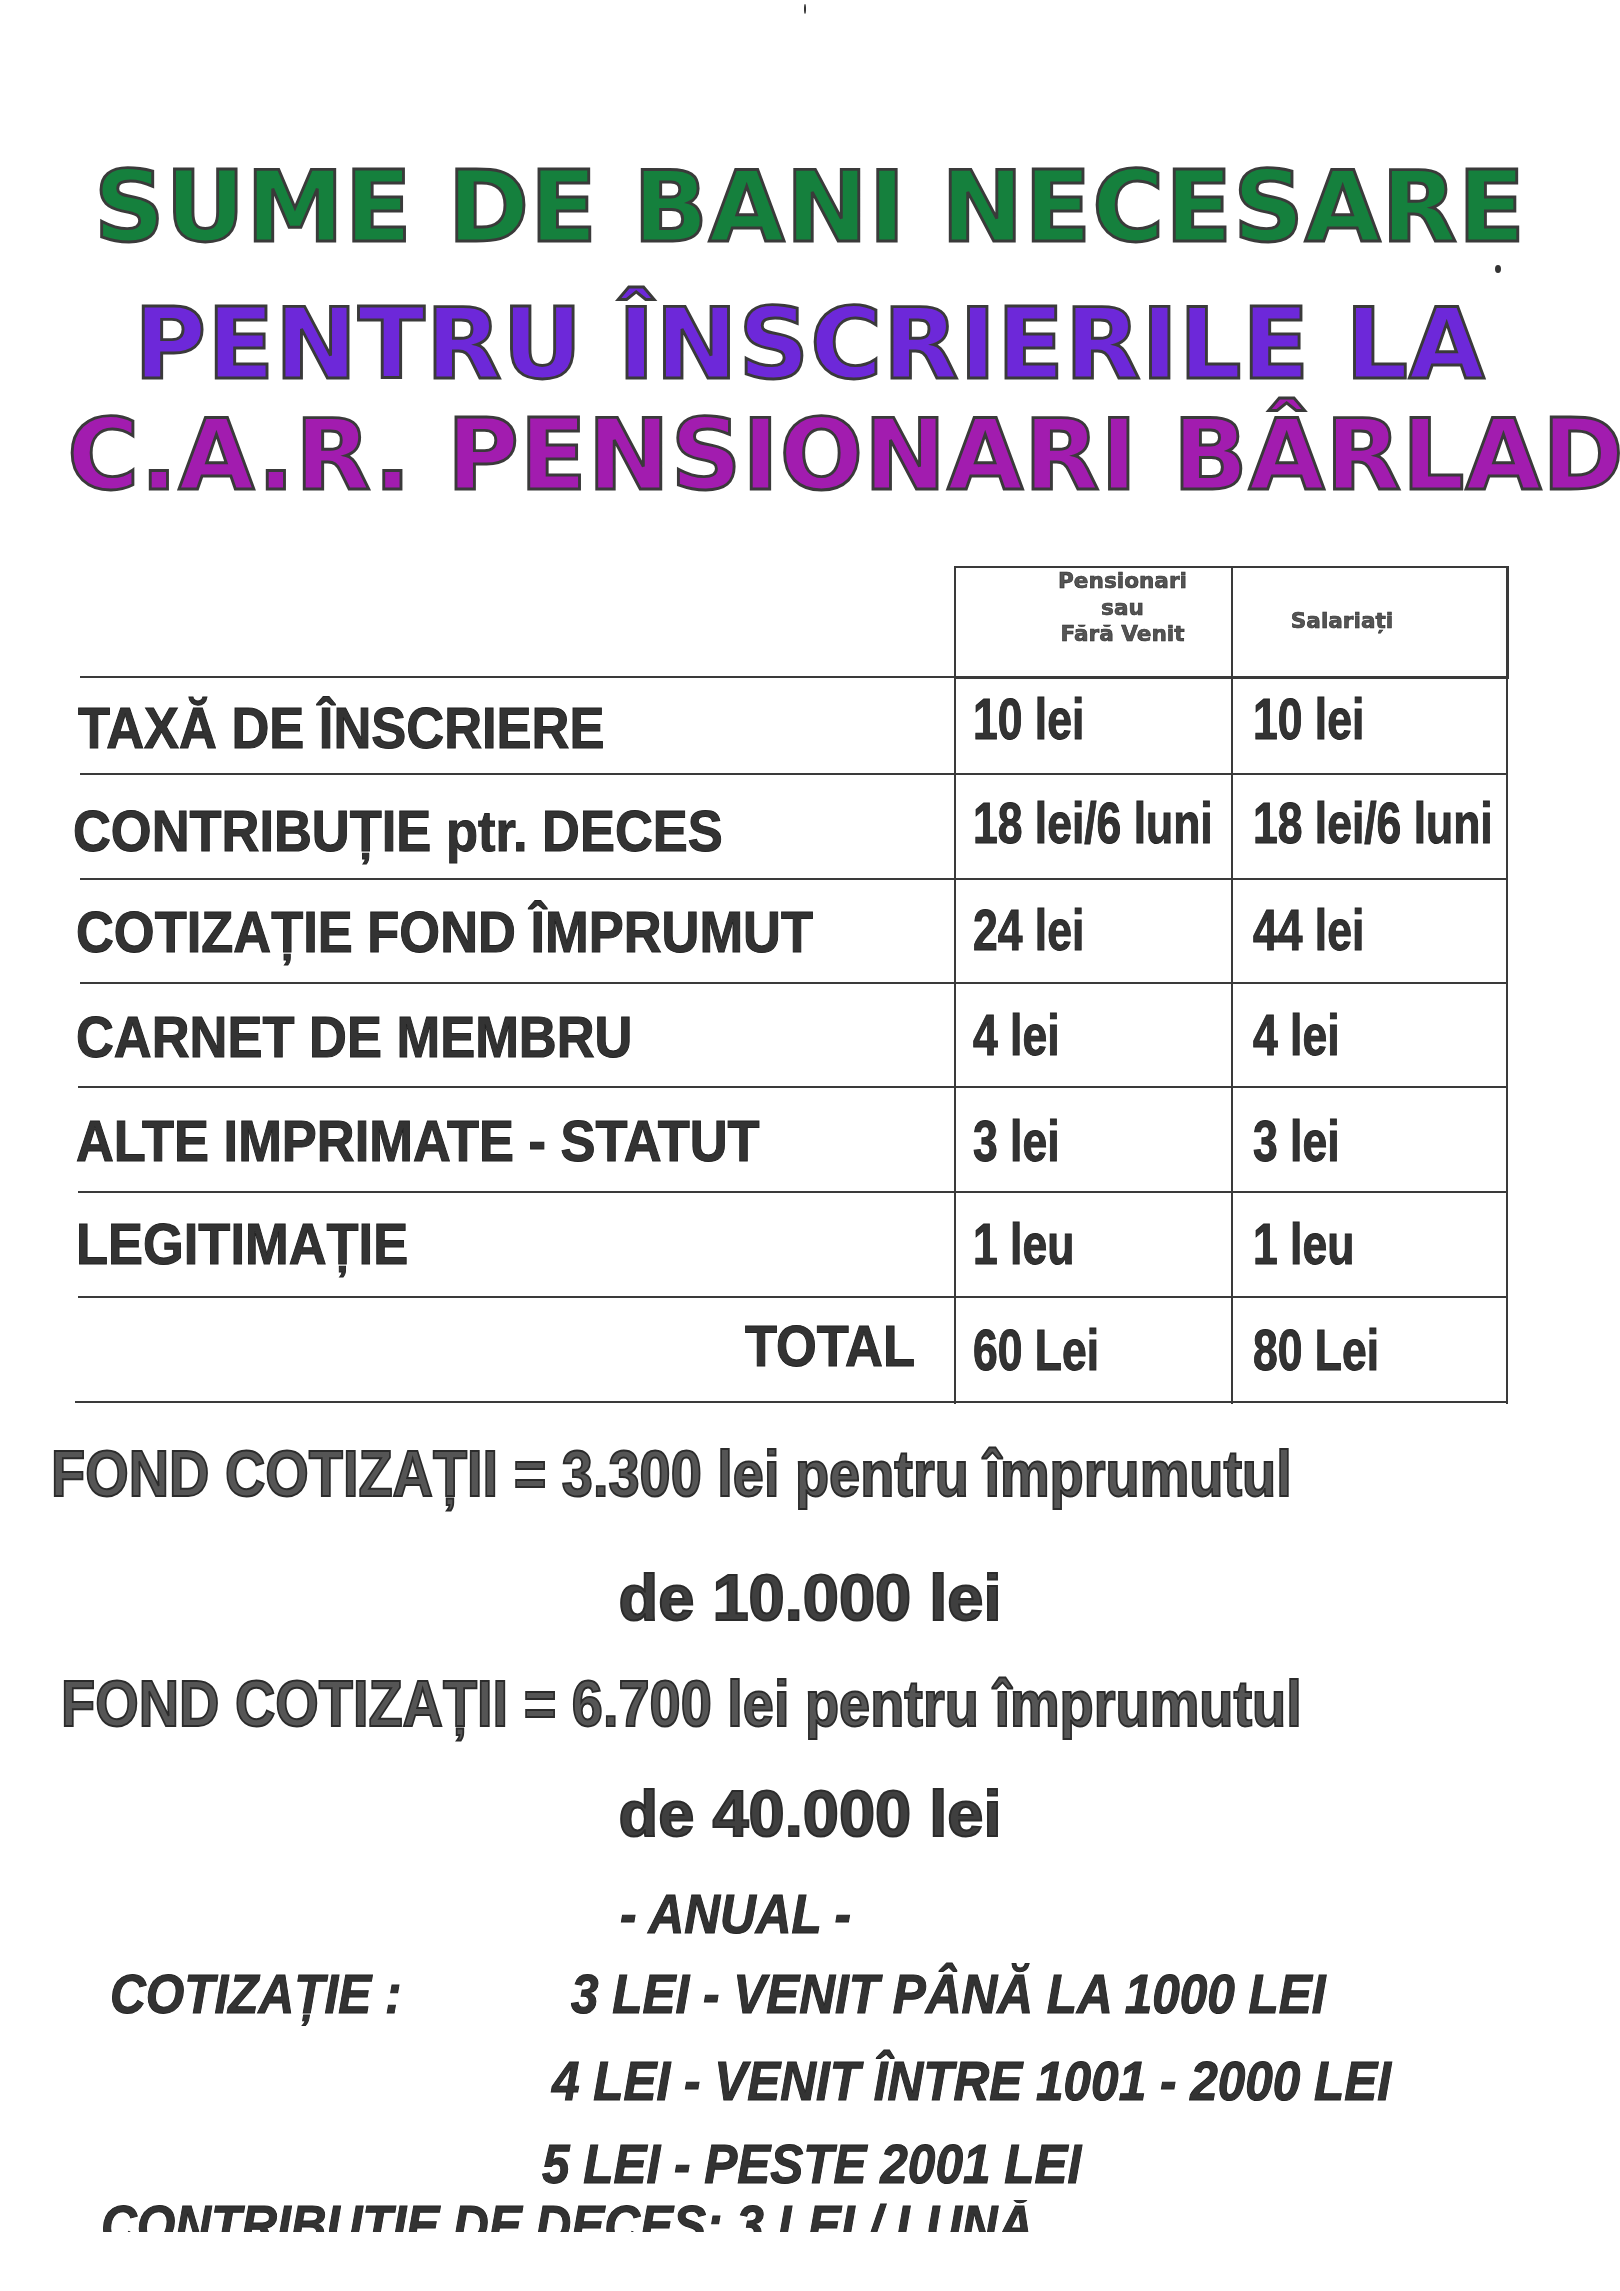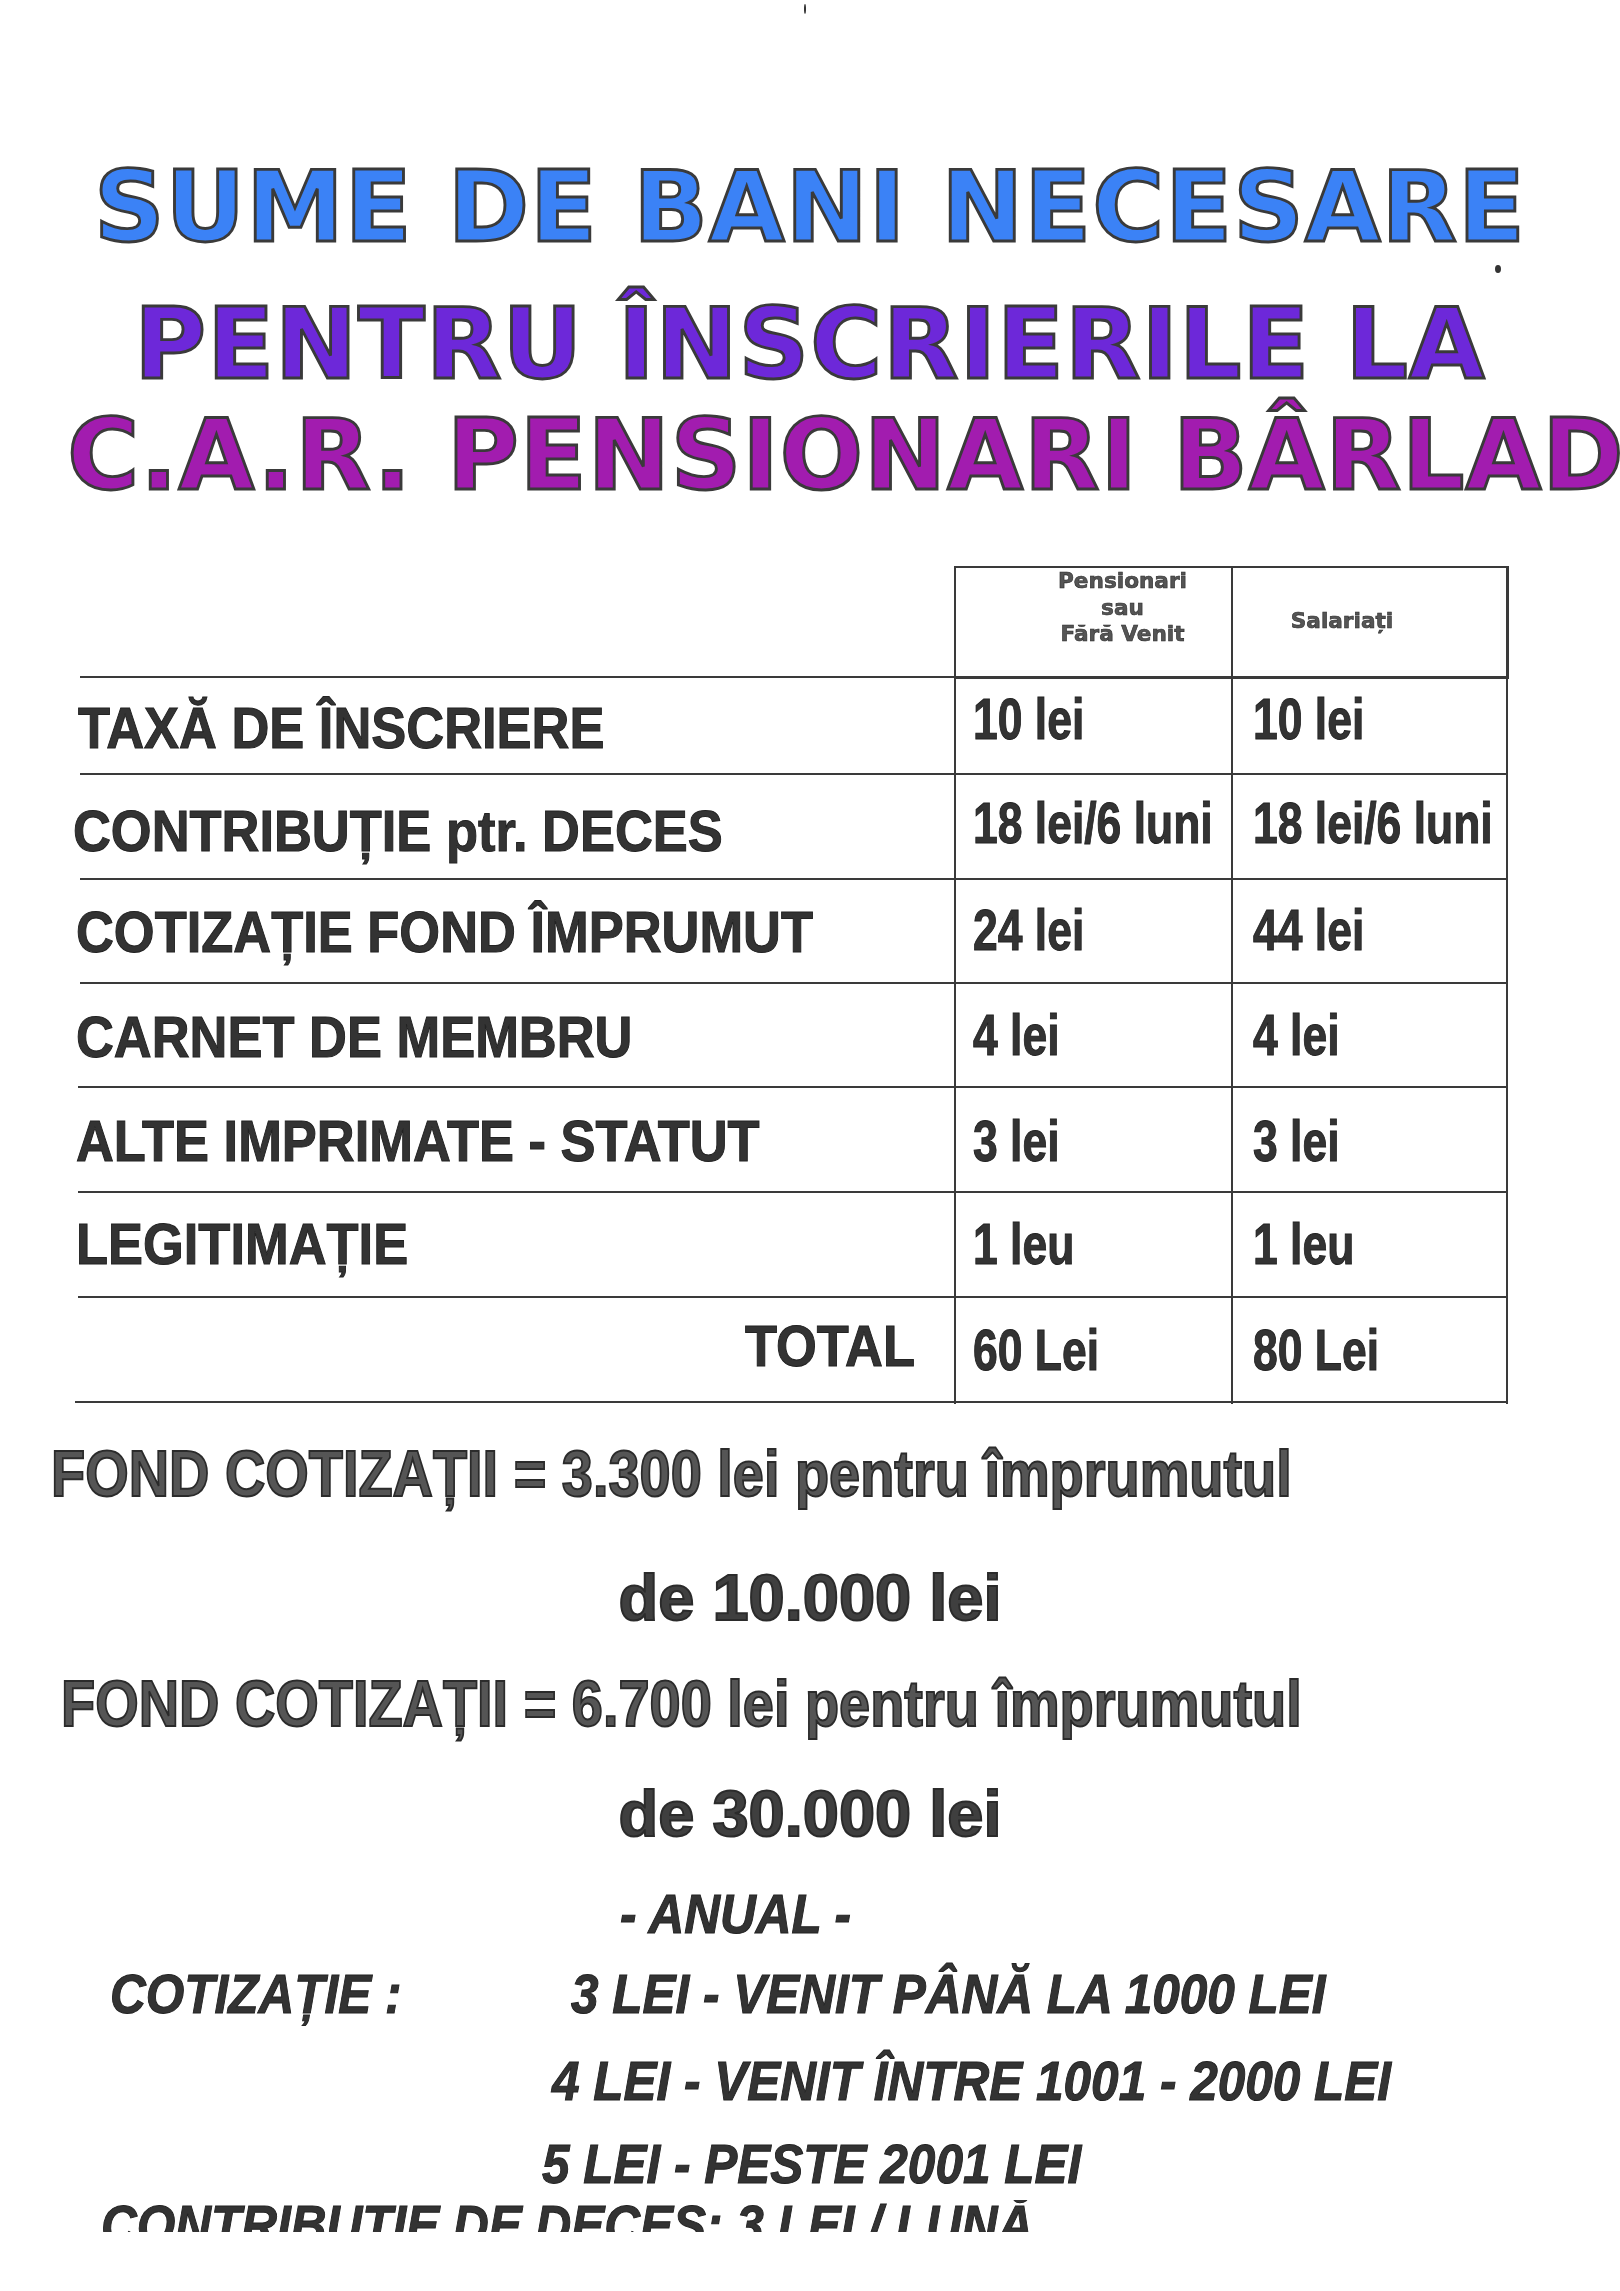--- a/index.html
+++ b/index.html
@@ -12,21 +12,21 @@
   .abs { position: absolute; white-space: nowrap; }
 
   
   .title {
     left: 0; width: 1620px; text-align: center;
     font-family: "DejaVu Sans", sans-serif; font-weight: bold;
     font-size: 98px; line-height: 98px;
     -webkit-text-stroke: 2.9px #3a3a3a;
     letter-spacing: 1px;
   }
-  .t1 { top: 158px; color: #3b82f6; transform: scaleX(1.0); }
+  .t1 { top: 158px; color: #15803d; transform: scaleX(1.0); }
   .t2 { top: 295px; color: #6d28d9; }
   .t3 { top: 406px; color: #a21caf; margin-left: 36px; }
 
   
   .tbl-box { border: 2px solid #3a3a3a; box-sizing: border-box; }
   .hline { position: absolute; height: 0; border-top: 2px solid #3a3a3a; }
   .vline { position: absolute; width: 0; border-left: 2px solid #3a3a3a; }
   .colhead {
     font-family: "DejaVu Sans", sans-serif; font-weight: bold;
     font-size: 21.6px; line-height: 26.5px; color: #555;
@@ -119,21 +119,21 @@
 
   <div class="abs rowlabel" style="left:745px; top:1313px;">TOTAL</div>
   <div class="abs cellval" style="left:973px; top:1317px;">60 Lei</div>
   <div class="abs cellval" style="left:1253px; top:1317px;">80 Lei</div>
 </div>
 
 <div>
   <div class="abs fund" style="left:51px; top:1436px; transform:scaleX(0.86);">FOND COTIZAȚII = 3.300 lei pentru împrumutul</div>
   <div class="abs fund fund-center" style="top:1560px; color:#3f3f3f;">de 10.000 lei</div>
   <div class="abs fund" style="left:61px; top:1666px; transform:scaleX(0.86);">FOND COTIZAȚII = 6.700 lei pentru împrumutul</div>
-  <div class="abs fund fund-center" style="top:1776px; color:#3f3f3f;">de 30.000 lei</div>
+  <div class="abs fund fund-center" style="top:1776px; color:#3f3f3f;">de 40.000 lei</div>
 </div>
 
 <div>
   <div class="abs annual" style="left:620px; top:1882px;">- ANUAL -</div>
   <div class="abs annual" style="left:110px; top:1962px;">COTIZAȚIE :</div>
   <div class="abs annual" style="left:571px; top:1962px;">3 LEI - VENIT PÂNĂ LA 1000 LEI</div>
   <div class="abs annual" style="left:552px; top:2049px;">4 LEI - VENIT ÎNTRE 1001 - 2000 LEI</div>
   <div class="abs annual" style="left:542px; top:2132px;">5 LEI - PESTE 2001 LEI</div>
   <div class="abs cut" style="left:89px; top:2200px; width:1176px; height:32px;">
     <div class="annual" style="position:absolute; left:11.8px; top:-6.9px; white-space:nowrap;">CONTRIBUȚIE DE DECES: 3 LEI / LUNĂ</div>

